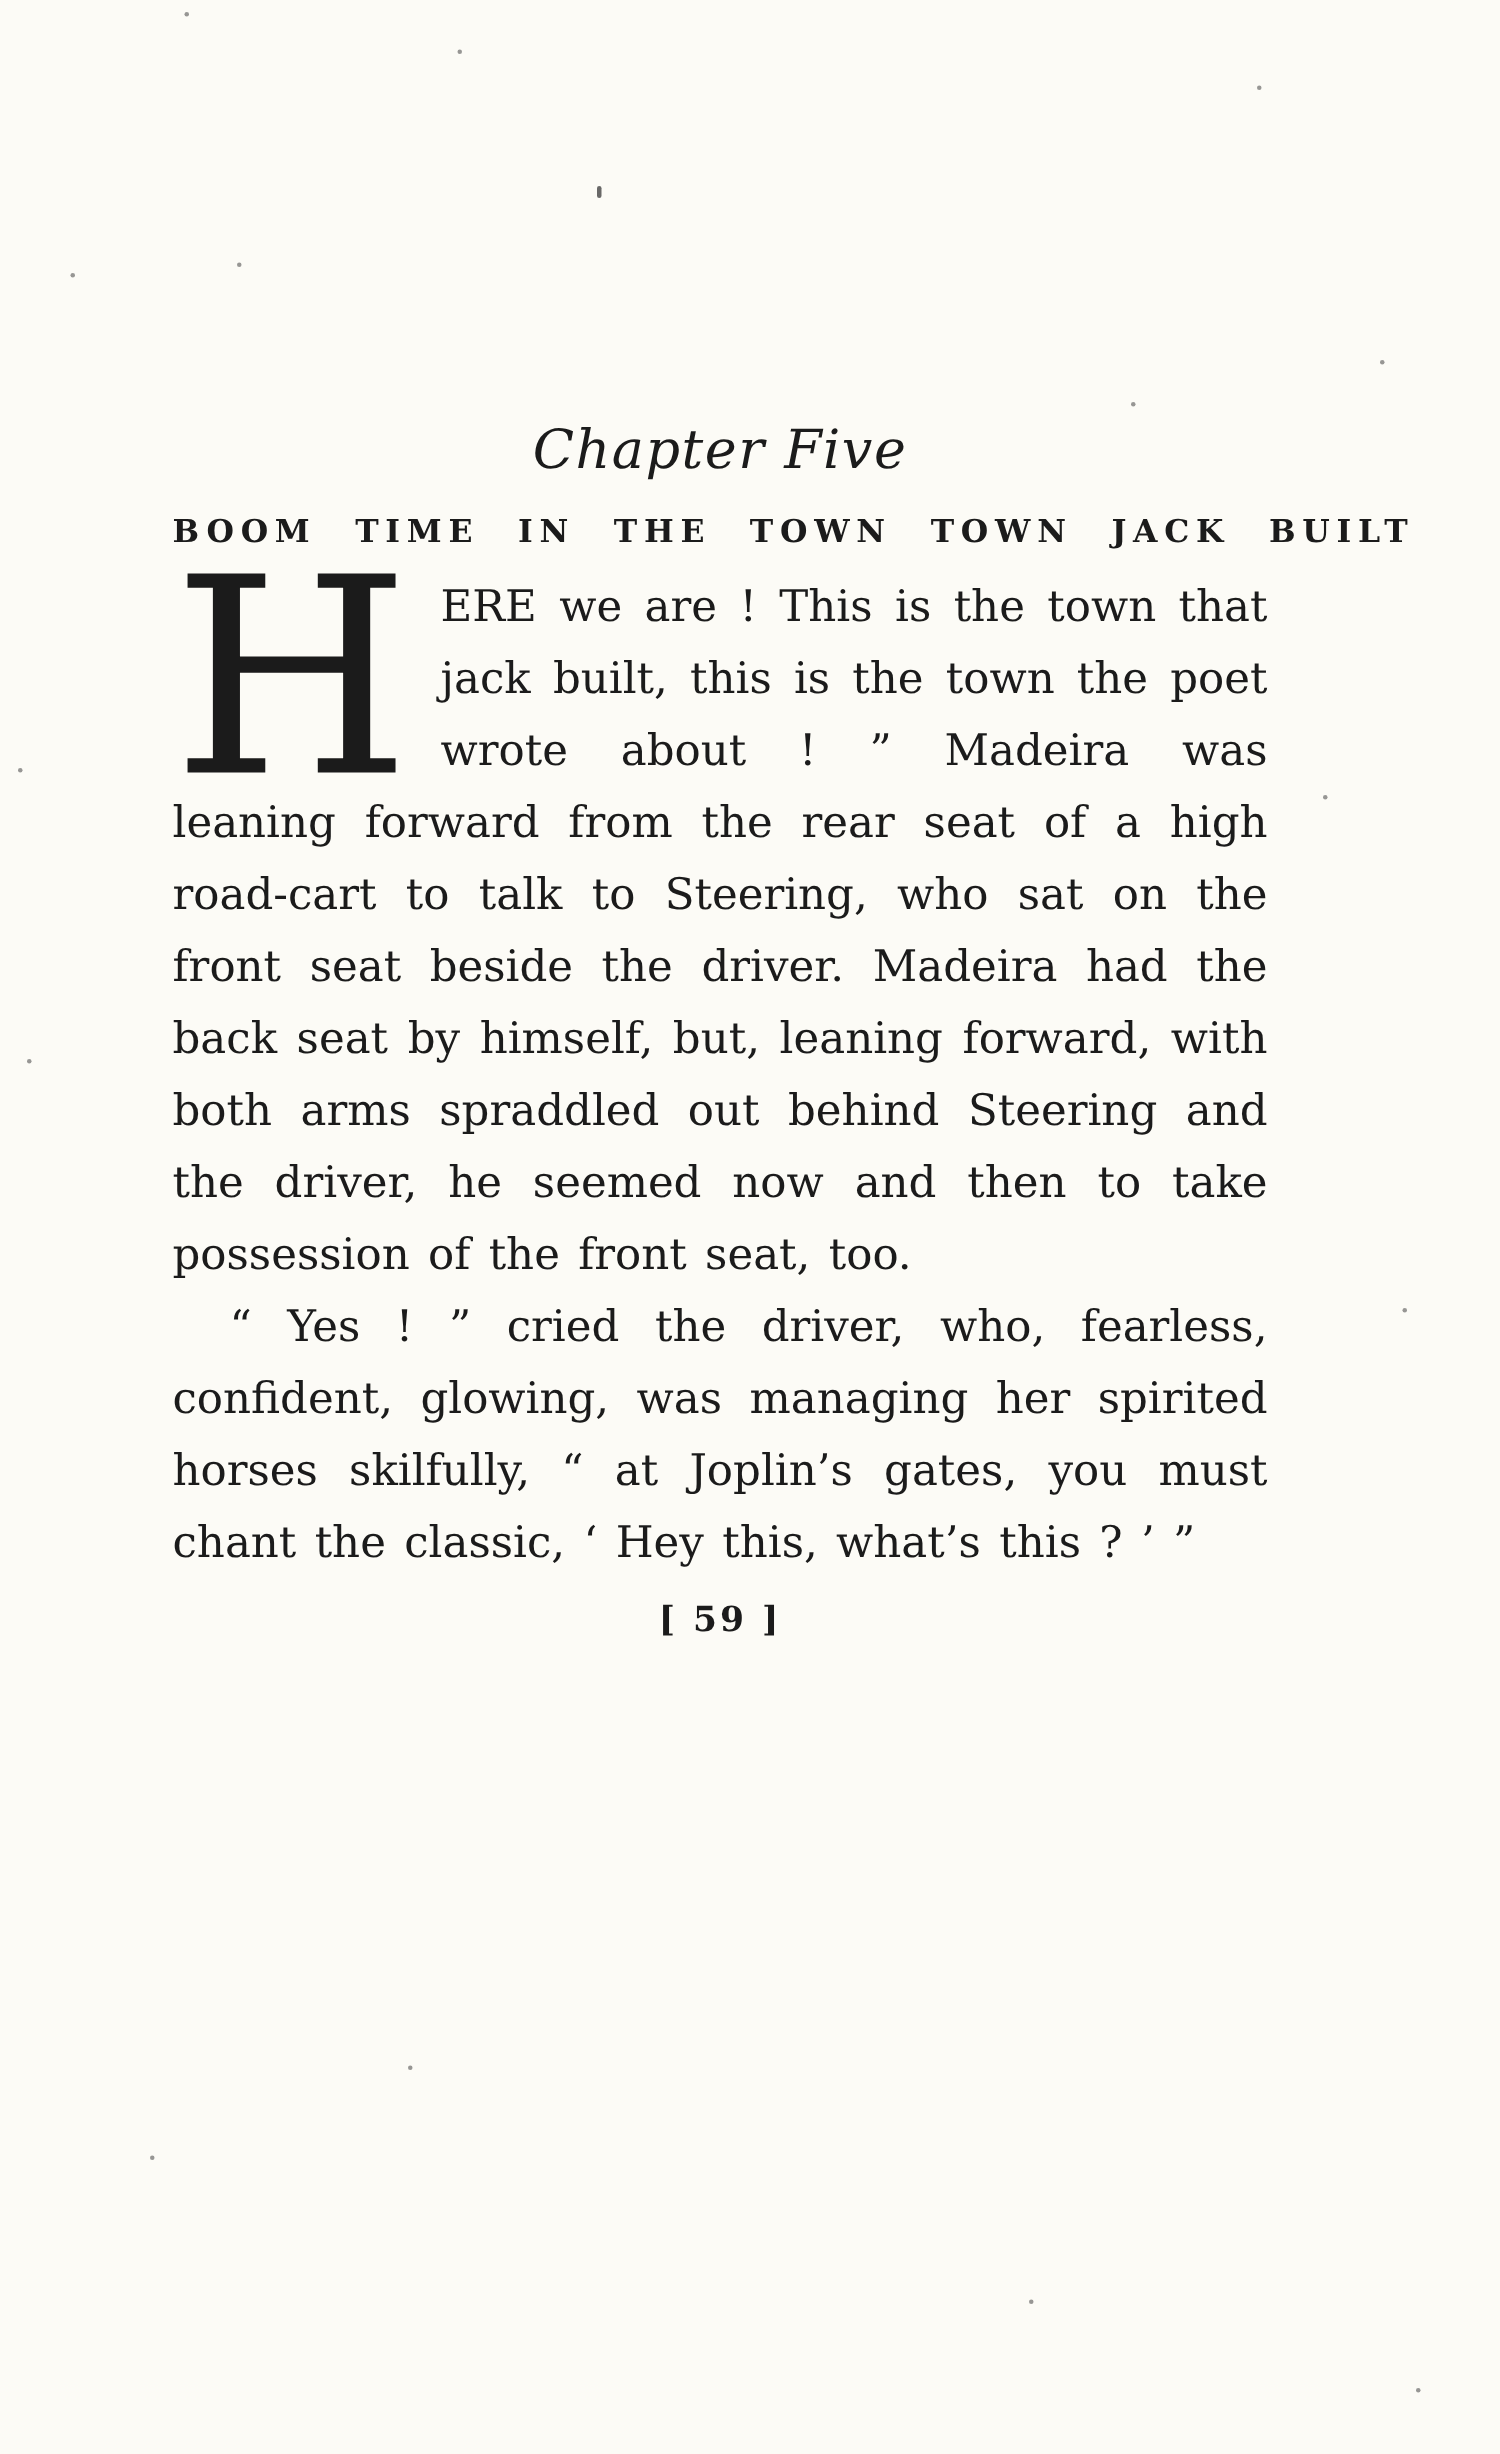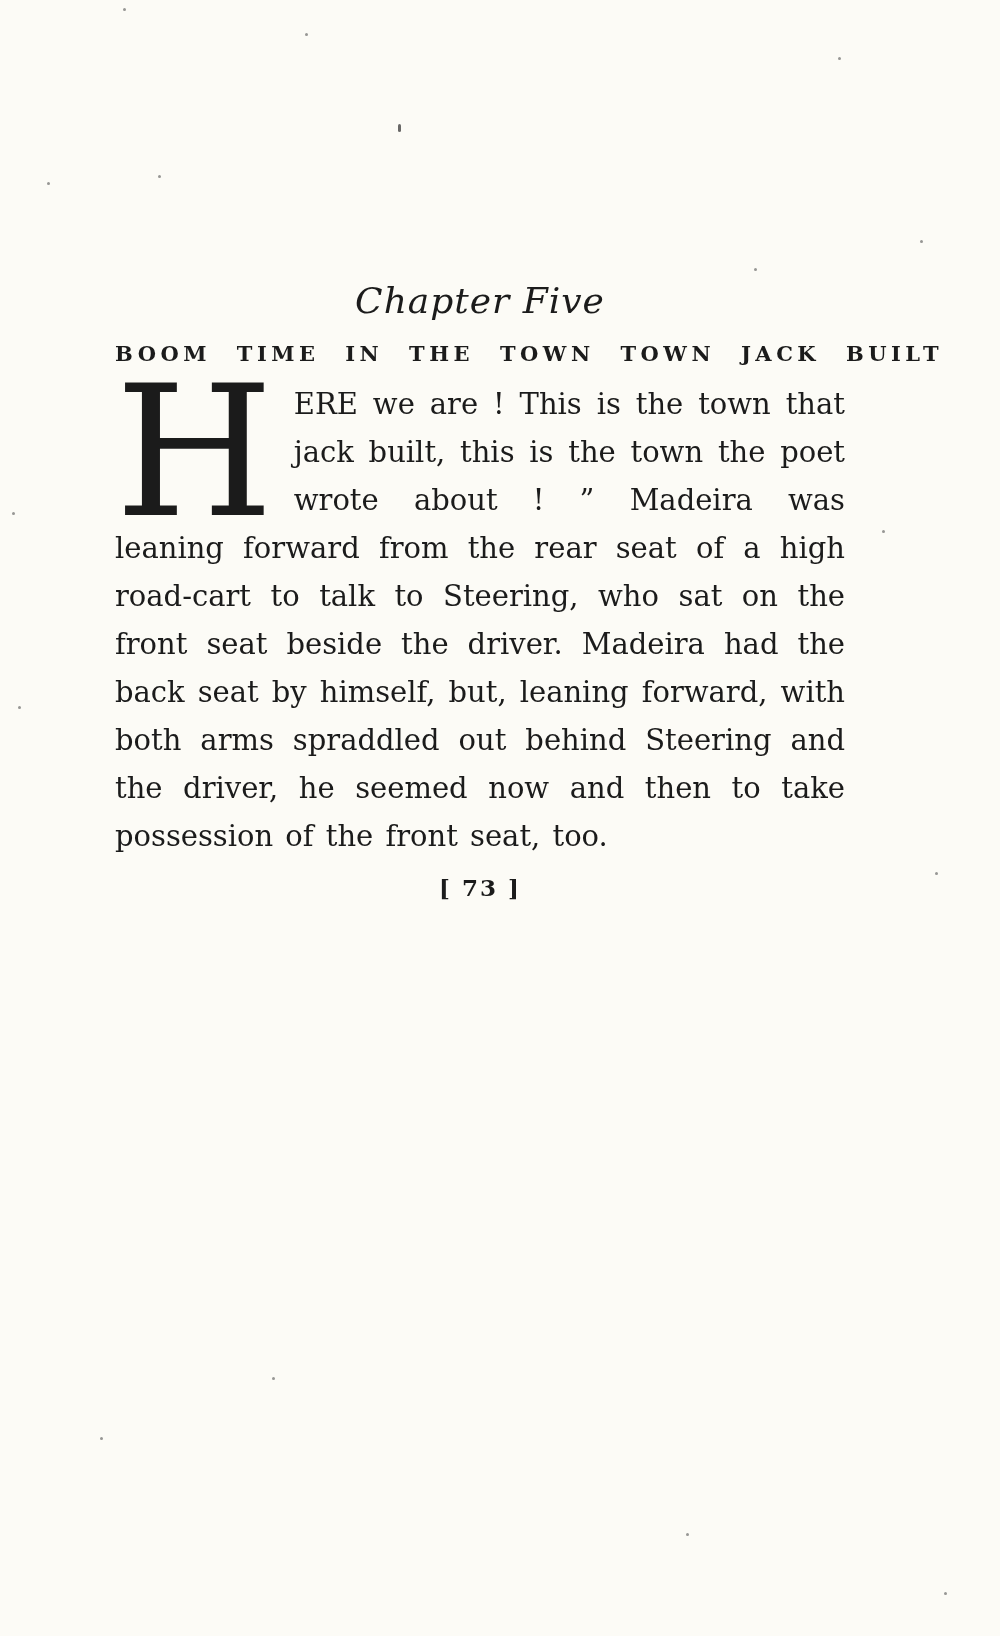--- a/index.html
+++ b/index.html
@@ -87,23 +87,24 @@
 <div class="page">
 
   <h1 class="chapter-title">Chapter Five</h1>
 
   <h2 class="chapter-heading">BOOM TIME IN THE TOWN TOWN JACK BUILT</h2>
 
   <div class="body-text">
     <p class="para first">
       <span class="drop-cap">H</span><span>ERE we are !  This is the town that jack built, this is the town the poet wrote about ! ”  Madeira was leaning forward from the rear seat of a high road-cart to talk to Steering, who sat on the front seat beside the driver.  Madeira had the back seat by himself, but, leaning forward, with both arms spraddled out behind Steering and the driver, he seemed now and then to take possession of the front seat, too.</span>
     </p>
+    <p class="para indent">“ Yes ! ”  cried the driver, who, fearless, confident, glowing, was managing her spirited horses skilfully, “ at Joplin’s gates, you must chant the classic, ‘ Hey this, what’s this ? ’ ”</p>
   </div>
 
-  <div class="page-number">[ 73 ]</div>
+  <div class="page-number">[ 59 ]</div>
 
 </div>
 
 <div class="speck" style="left:123px; top:8px;"></div>
 <div class="speck" style="left:305px; top:33px;"></div>
 <div class="speck" style="left:838px; top:57px;"></div>
 <div class="speck tick" style="left:398px; top:124px;"></div>
 <div class="speck" style="left:158px; top:175px;"></div>
 <div class="speck" style="left:47px; top:182px;"></div>
 <div class="speck" style="left:920px; top:240px;"></div>

